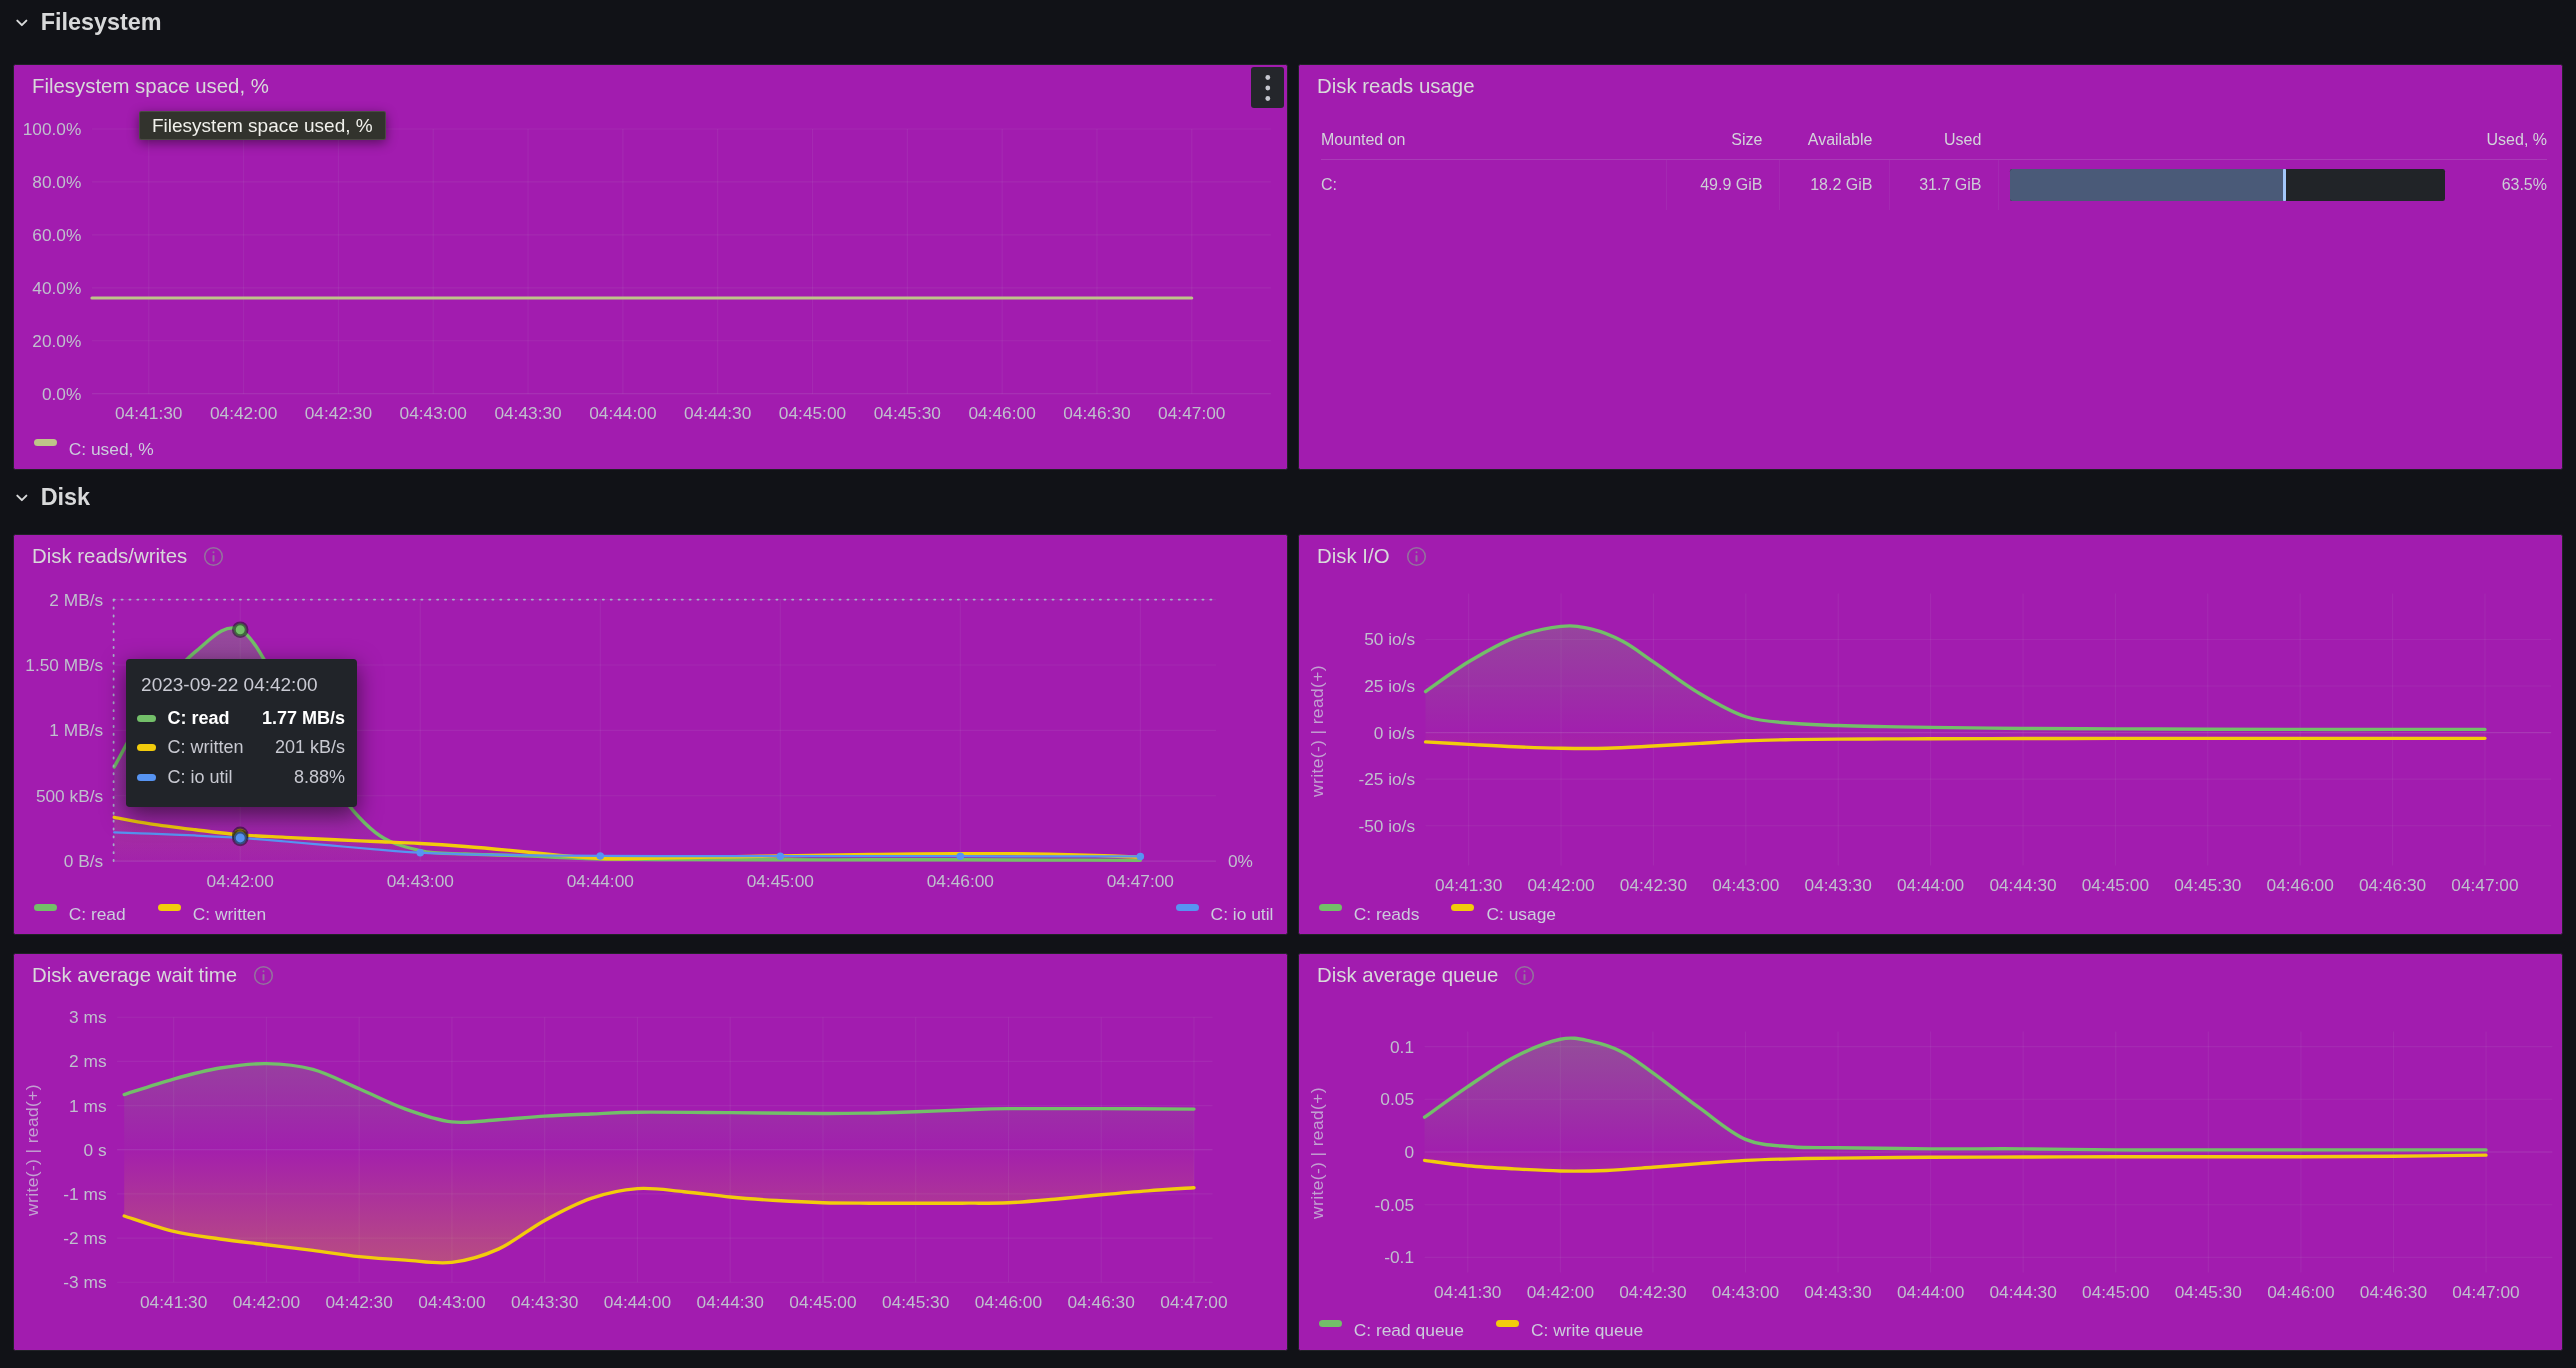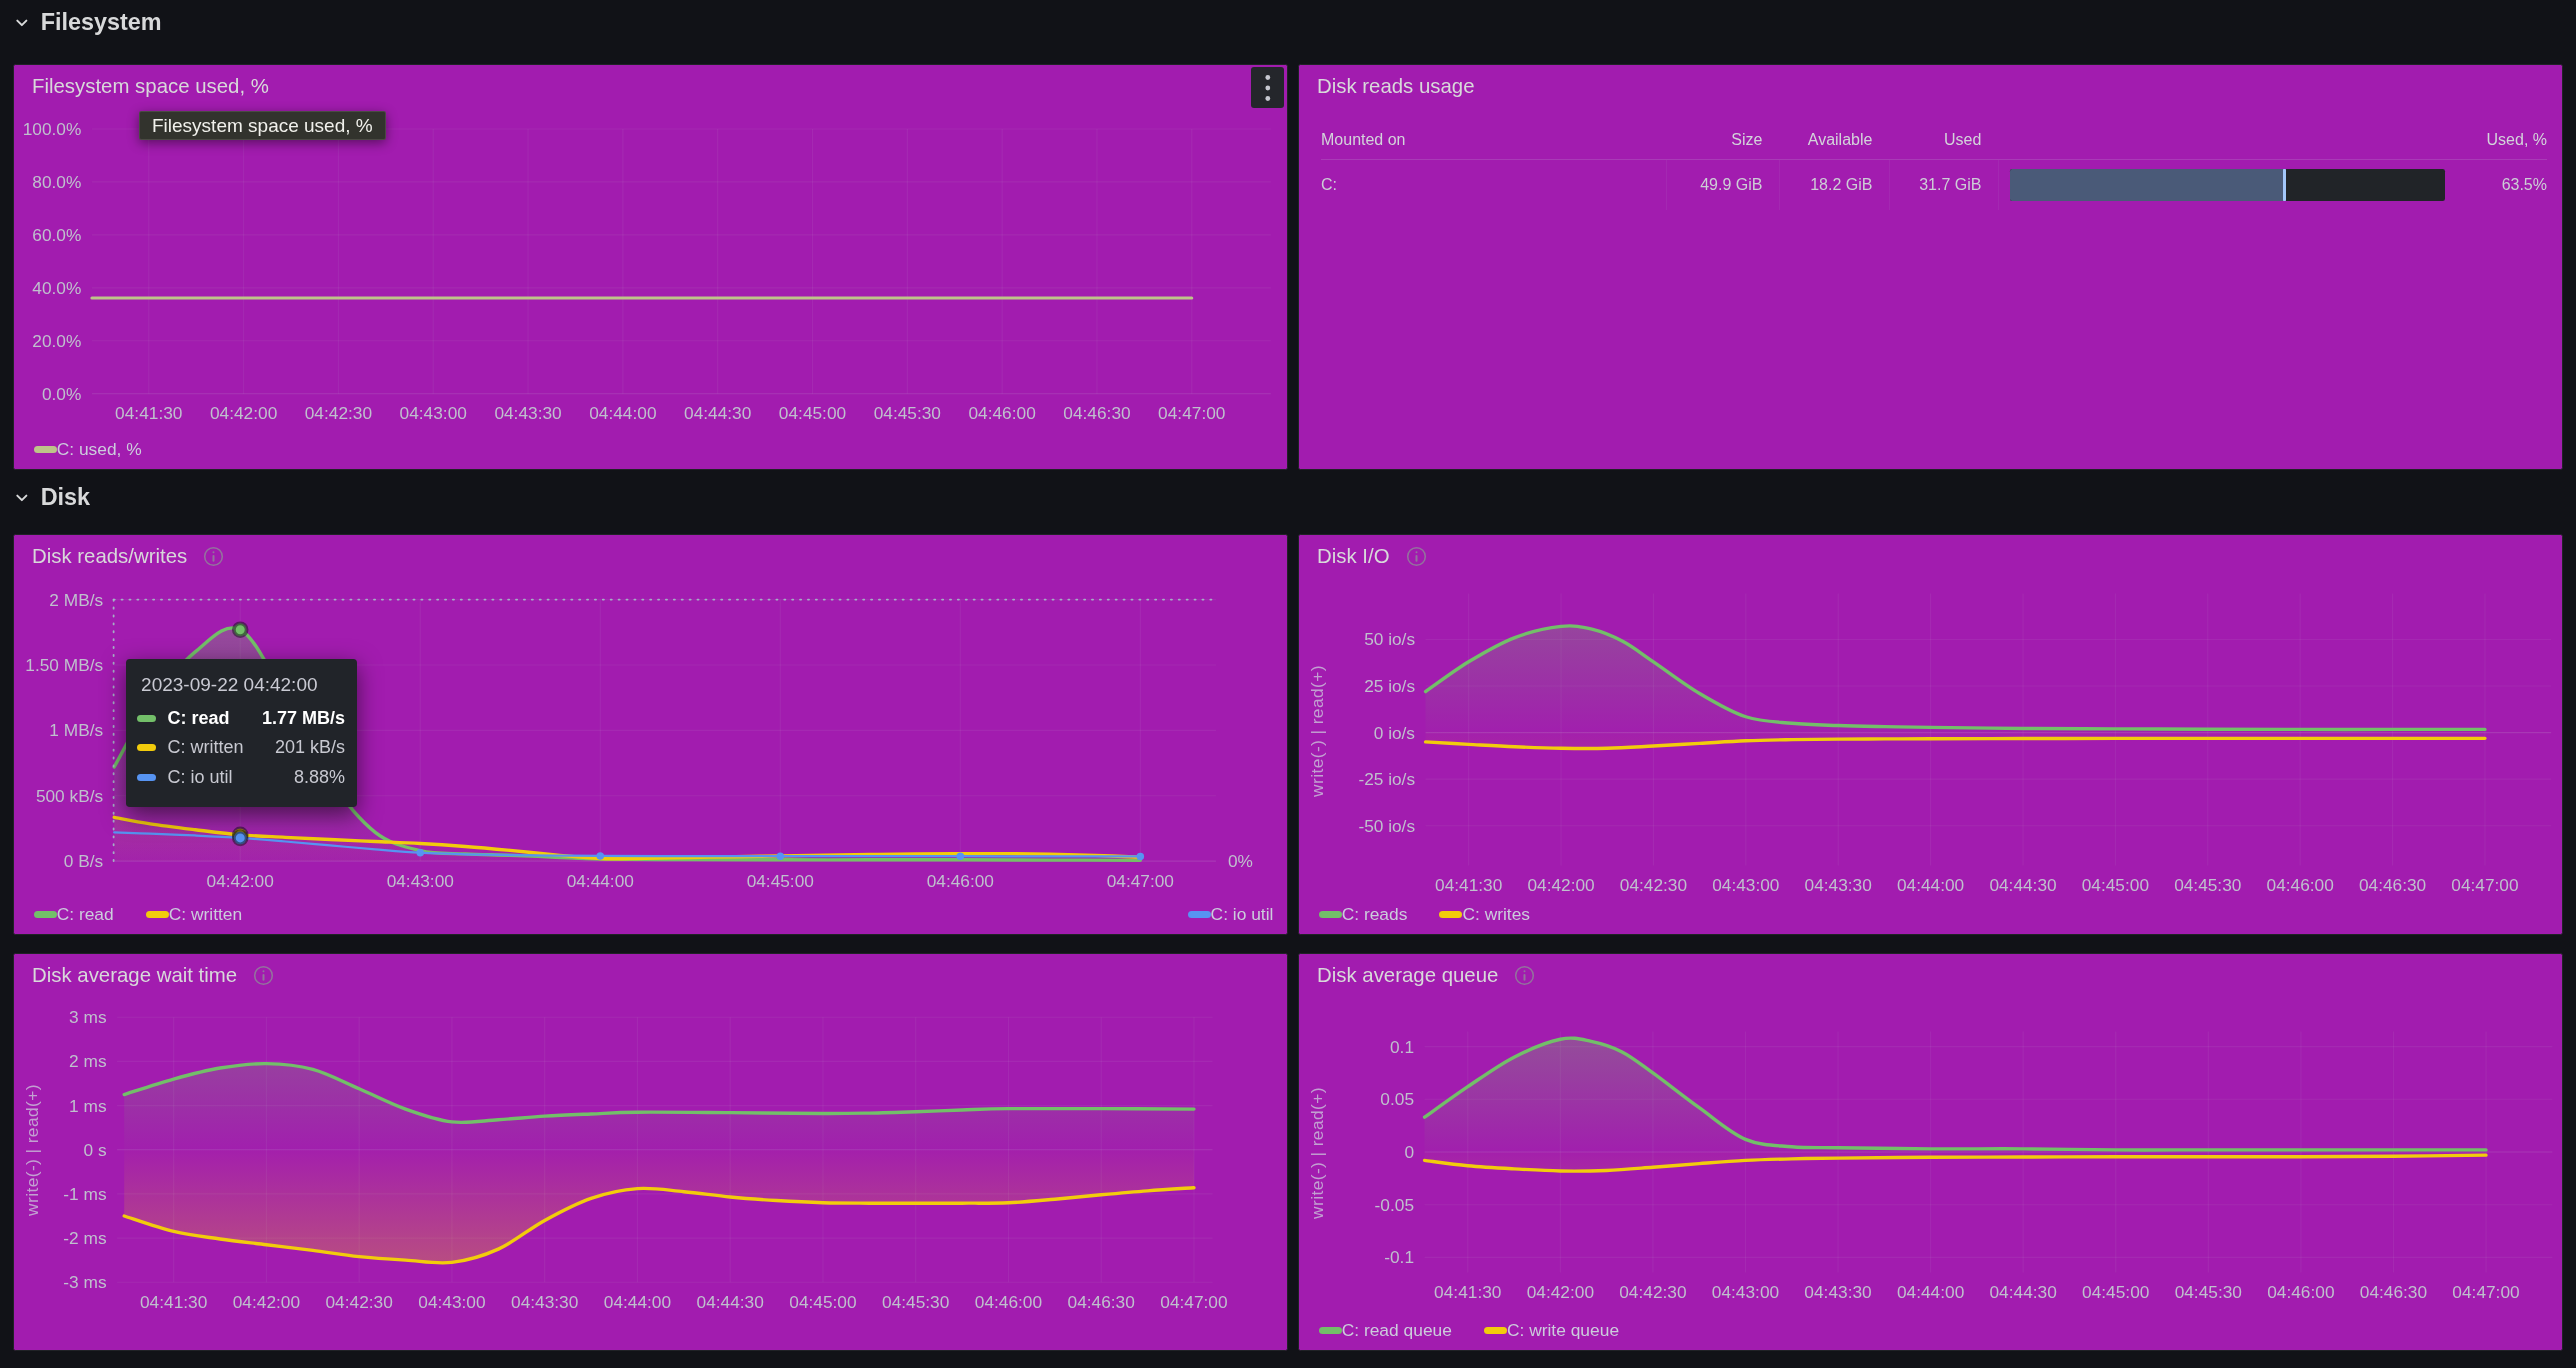--- a/index.html
+++ b/index.html
@@ -12,21 +12,21 @@
   .kebab{position:absolute;top:2.3px;right:3px;width:33px;height:41px;background:#24262b;border-radius:3px;
     display:flex;align-items:center;justify-content:center;z-index:4}
   .chart{position:absolute;inset:0;width:100%;height:100%}
   .grid{stroke:rgba(204,204,220,.08);stroke-width:1.5}
   .grid0{stroke:rgba(204,204,220,.16)}
   .tick{font-family:"Liberation Sans","DejaVu Sans",sans-serif;font-size:23px;fill:#bfc0cd}
   .xhair{stroke:rgba(165,190,200,.9);stroke-width:2.4;stroke-dasharray:1.5 9;stroke-linecap:round;fill:none}
   .legend{position:absolute;left:19.7px;right:13.6px;bottom:9px;display:flex;justify-content:space-between;align-items:center;
     font-size:17.4px;color:#ccccdc;z-index:2}
   .lg-left,.lg-right{display:flex;gap:32px}
-  .lg-item{display:flex;align-items:center;}
+  .lg-item{display:flex;align-items:flex-start;gap:12px}
   .lg-swatch{width:23px;height:6.8px;border-radius:3.8px;display:inline-block}
   .ylab{position:absolute;left:7.6px;writing-mode:vertical-rl;transform:rotate(180deg);display:flex;align-items:center;justify-content:center;
     font-size:17.4px;font-weight:500;color:rgba(204,204,220,.75);letter-spacing:0.4px;z-index:2}
   .title-tip{position:absolute;left:125px;top:46px;height:27px;display:flex;align-items:center;padding:0 12px;background:#32332d;
     border:0.8px solid rgba(225,225,205,.14);border-radius:2.3px;font-size:19px;font-weight:500;color:#f1f1ec;z-index:6;
     box-shadow:0 3px 12px rgba(0,0,0,.45);white-space:nowrap}
   .chart-tip{position:absolute;left:112px;top:124px;width:231px;background:#212429;border-radius:3.8px;
     box-shadow:0 7.6px 23px rgba(0,0,0,.55);padding:13.6px 12px 10.6px 10.6px;z-index:6;box-sizing:border-box}
   .tip-time{font-size:19px;color:#c9cad3;margin:1.5px 0 12px 4.5px;white-space:nowrap}
   .tip-row{display:flex;align-items:center;gap:11.3px;font-size:18px;color:#c8c9d1;margin:8.3px 0;white-space:nowrap}
@@ -324,21 +324,21 @@
         <path d="M165,275.3643835616438C174.56315549475605,275.90159817351594 202.56953944368445,277.5132420091324 222.37893296853625,278.5876712328767C242.18832649338805,279.662100456621 263.3638850889193,280.94315068493154 283.8563611491108,281.8109589041096C304.3488372093023,282.6787671232877 324.84131326949387,283.4639269406392 345.3337893296854,283.7945205479452C365.8262653898769,284.12511415525114 386.3187414500684,284.2904109589041 406.8112175102599,283.7945205479452C427.3036935704514,283.2986301369863 447.79616963064296,281.8936073059361 468.28864569083447,280.8191780821918C488.781121751026,279.7447488584475 509.27359781121754,278.5050228310502 529.766073871409,277.34794520547945C550.2585499316006,276.1908675799087 570.7510259917921,274.70319634703196 591.2435020519836,273.8767123287671C611.7359781121751,273.05022831050223 632.2284541723667,272.7609589041096 652.7209302325582,272.38904109589043C673.2134062927497,272.01712328767127 693.7058823529412,271.810502283105 714.1983584131327,271.64520547945204C734.6908344733242,271.4799086757991 755.1833105335157,271.4799086757991 775.6757865937072,271.3972602739726C796.1682626538988,271.31461187214614 806.4145006839944,271.2319634703196 837.1532147742818,271.14931506849314C867.8919288645691,271.06666666666666 919.123119015048,270.98401826484013 960.108071135431,270.90136986301366C1001.093023255814,270.8187214611872 1042.077975376197,270.69474885844744 1083.06292749658,270.6534246575342C1124.047879616963,270.6121004566209 1165.0328317373462,270.6534246575342 1206.0177838577292,270.6534246575342C1247.0027359781122,270.6534246575342 1287.9876880984953,270.6534246575342 1328.9726402188783,270.6534246575342C1369.9575923392613,270.6534246575342 1410.9425444596445,270.6534246575342 1451.9274965800275,270.6534246575342C1492.9124487004106,270.6534246575342 1554.389876880985,270.6534246575342 1574.8823529411764,270.6534246575342" fill="none" stroke="#f2cc0c" stroke-width="4.5" stroke-linejoin="round" stroke-linecap="round"></path>
       </svg>
     <div class="legend">
       <div class="lg-left">
           <span class="lg-item">
             <span class="lg-swatch" style="background: rgb(115, 191, 105);"></span>
             <span>C: reads</span>
           </span>
           <span class="lg-item">
             <span class="lg-swatch" style="background: rgb(242, 204, 12);"></span>
-            <span>C: writes</span>
+            <span>C: usage</span>
           </span>
         </div>
         <div class="lg-right"></div>
     </div>
   </div>
 
   <div class="panel" style="left:13px;top:953px;width:1275px;height:398px">
     <div class="ptitle">
       <span>Disk average wait time</span>
       <span class="info-icon">

